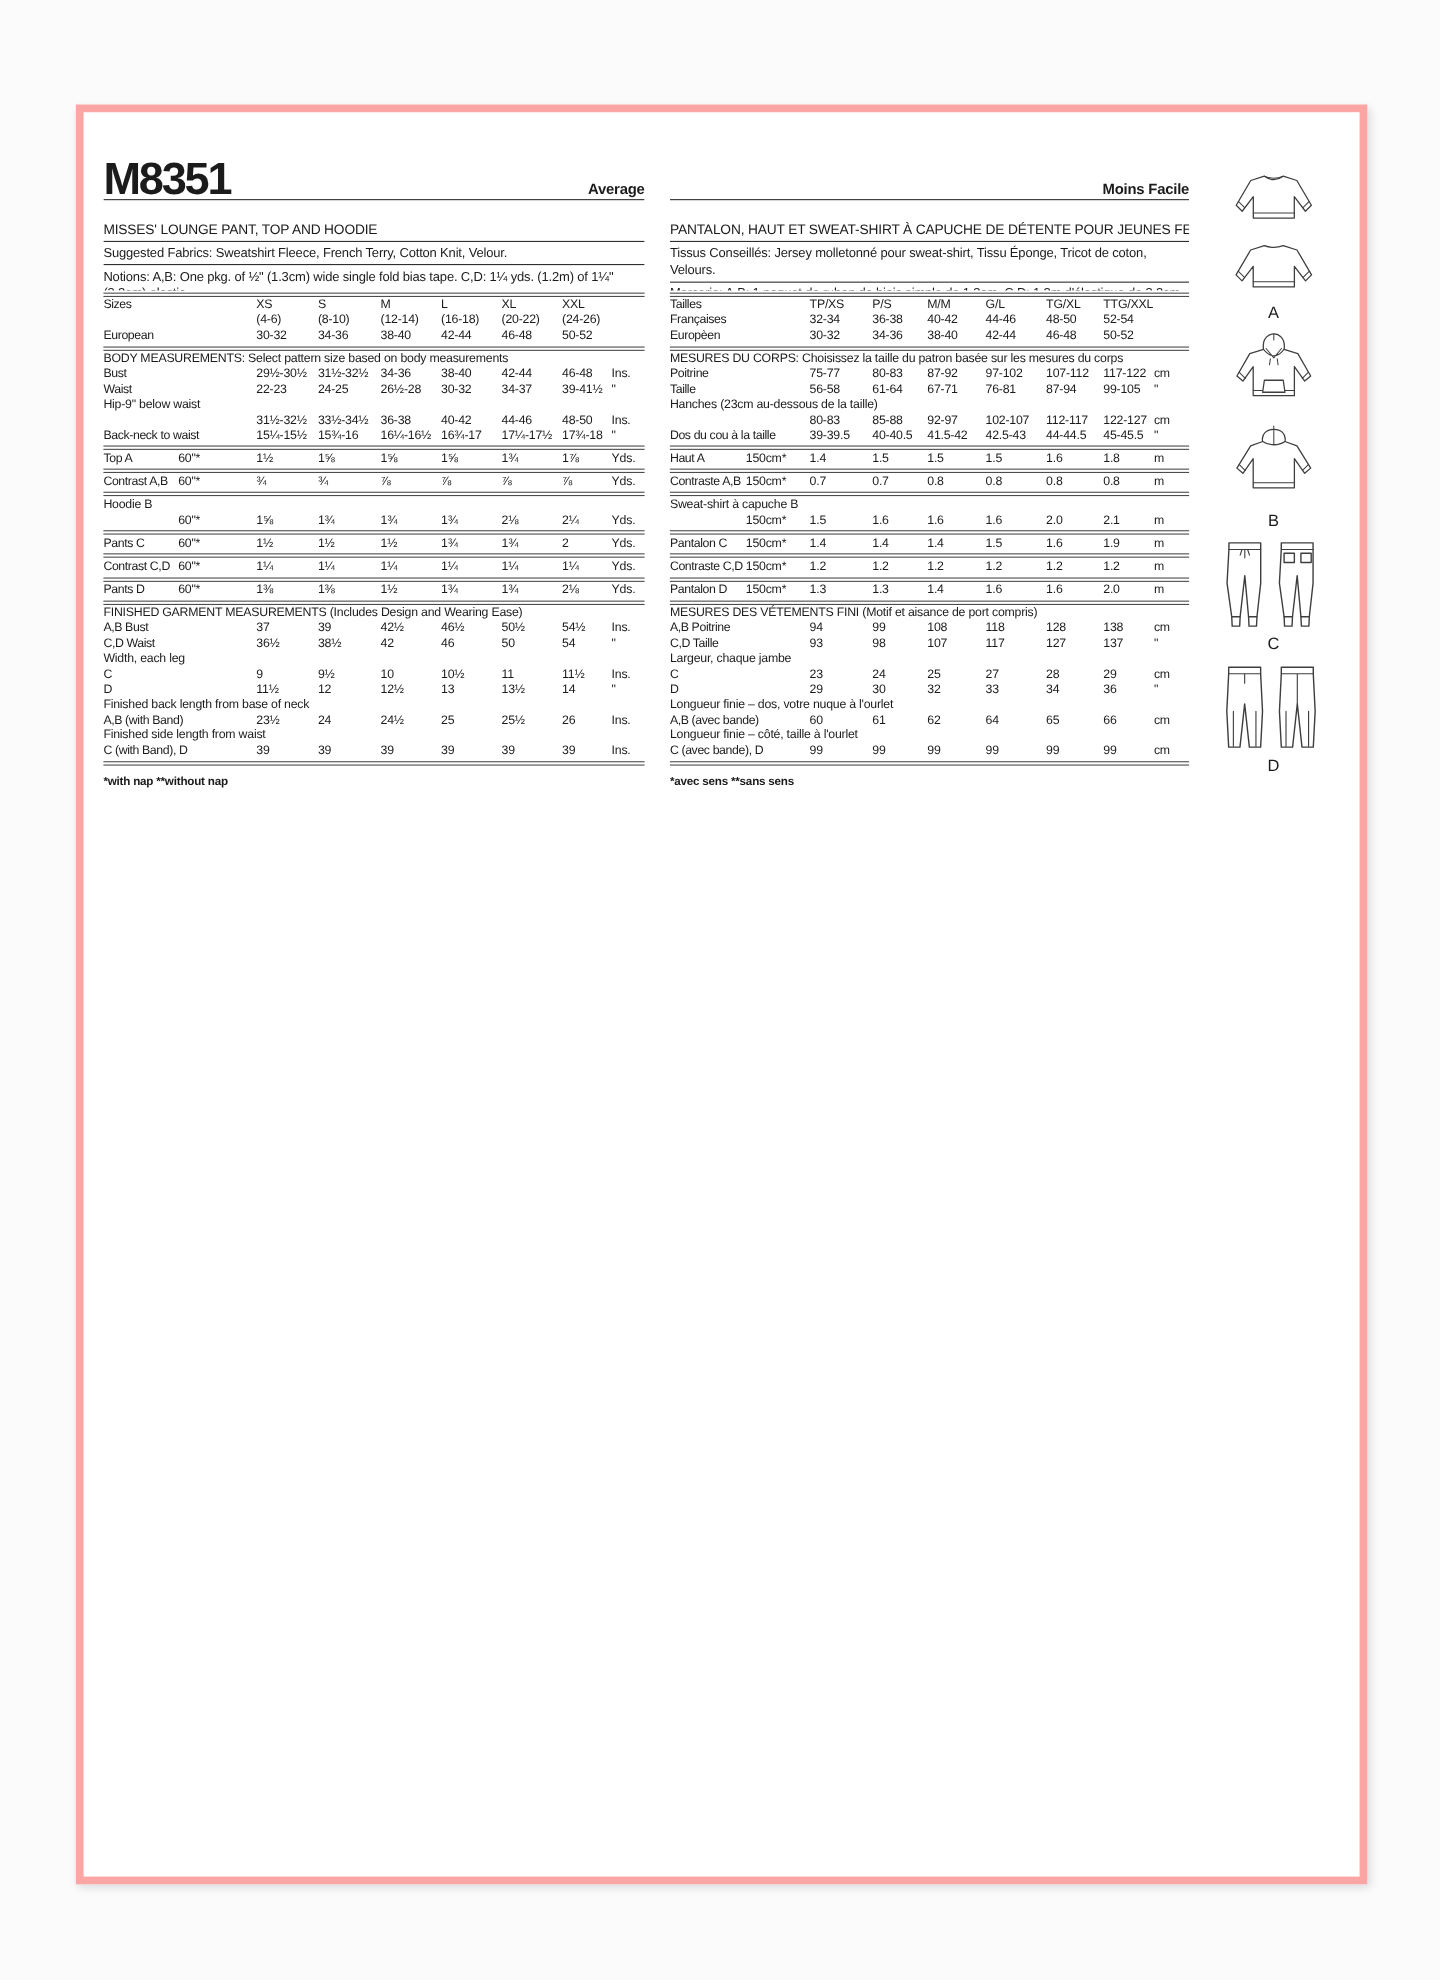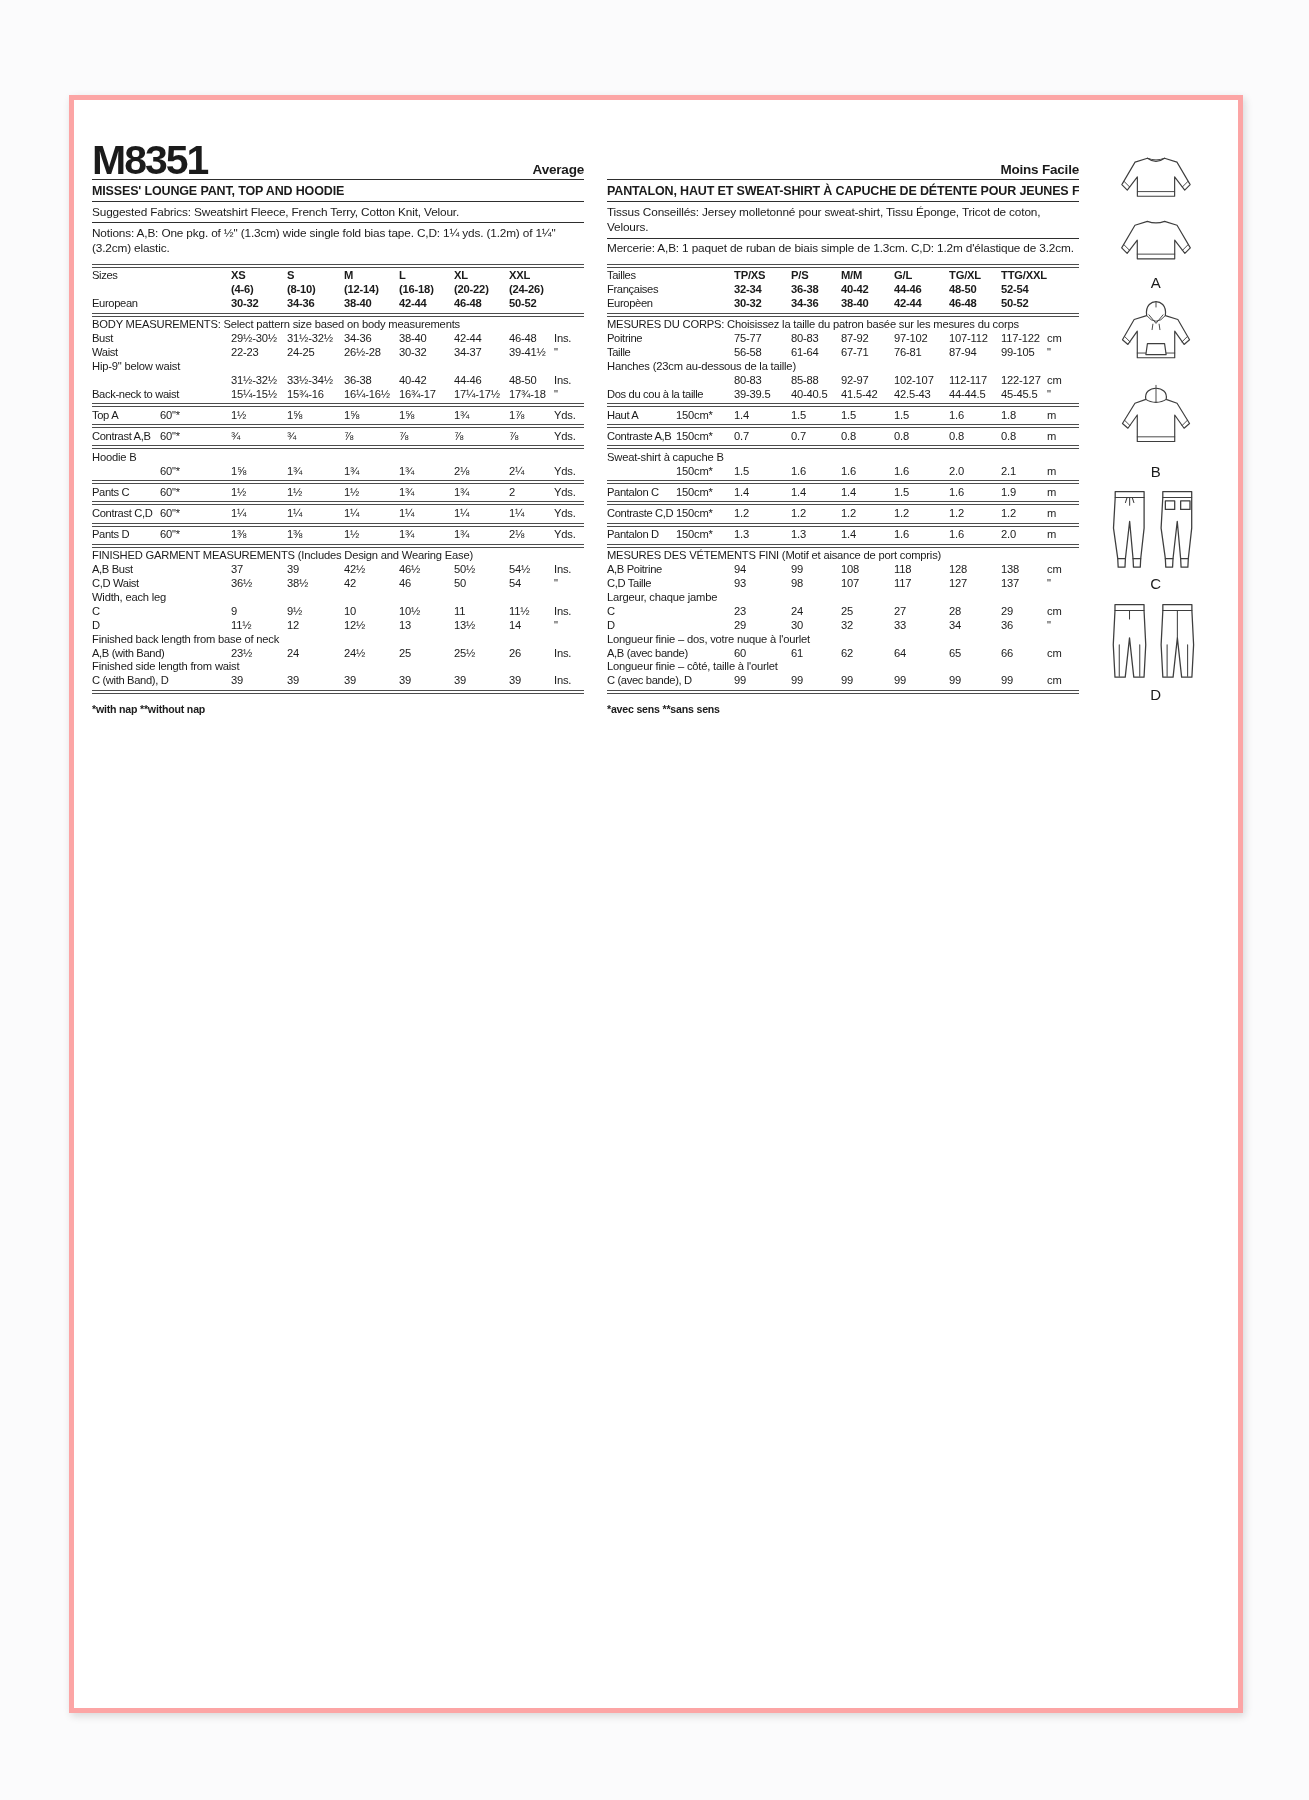--- a/index.html
+++ b/index.html
@@ -1,44 +1,44 @@
 <!DOCTYPE html>
 <html><head>
 <meta charset="utf-8">
 <style>
   *{margin:0;padding:0;box-sizing:border-box}
   html,body{background:#f4f4f5}
   body{font-family:"Liberation Sans","DejaVu Sans",sans-serif;color:#1b1b1b;-webkit-font-smoothing:antialiased}
   .canvas{position:relative;width:1309px;height:1800px;background:#fbfbfc;overflow:hidden}
   .page{position:absolute;left:69px;top:95px;width:1174px;height:1618px;background:#ffffff;
-        border:5px solid #fca5a5;box-shadow:2px 3px 8px rgba(0,0,0,.14)}
+        border:7px solid #fca5a5;box-shadow:2px 3px 8px rgba(0,0,0,.14)}
   
   .hdr-area{position:absolute;left:18px;top:36px;width:987px;height:42px}
   .pattern-no{position:absolute;left:0;bottom:-6px;font-size:41px;font-weight:bold;letter-spacing:-2px}
   .diff{position:absolute;bottom:1px;font-size:13.5px;font-weight:bold;letter-spacing:-.2px}
   .diff-en{left:0;width:492px;text-align:right}
   .diff-fr{right:0}
   
   .col{position:absolute;top:78px}
   .col-en{left:18px;width:492px}
   .col-fr{left:533px;width:472px}
   .col-head{height:84px;overflow:hidden}
   .rule{border-top:1.7px solid #2e2e2e;margin:1px 0}
-  .coltitle{font-size:12.5px;font-weight:bold;letter-spacing:-.15px;line-height:17px;padding-top:2px;white-space:nowrap}
+  .coltitle{font-size:12.5px;font-weight:normal;letter-spacing:-.15px;line-height:17px;padding-top:18px;white-space:nowrap}
   .lead{font-size:11.8px;line-height:15.4px;letter-spacing:-.15px;padding:1.5px 0}
   .lead b{font-weight:normal}
   
   .tbl{font-size:11.2px;letter-spacing:-.2px}
   .trow{display:grid;line-height:13.9px;align-items:baseline}
   .tbl-en .trow{grid-template-columns:68px 71px 56px 57px 55px 55px 55px 45px 1fr}
   .tbl-fr .trow{grid-template-columns:69px 58px 57px 50px 53px 55px 52px 46px 1fr}
   .trow.span,.trow.sec{display:block;font-weight:normal;white-space:nowrap}
   .trow .lbl{font-weight:normal;white-space:nowrap;letter-spacing:-.35px}
   .trow .spec,.trow .val,.trow .unit{white-space:nowrap}
-  .trow.hdr .val{font-weight:bold}
+  .trow.hdr .val{font-weight:normal}
   .rule-double{height:4px;border-top:1.2px solid #4c4c4c;border-bottom:1.2px solid #4c4c4c;margin:1.6px 0}
   .footnote{font-size:10.6px;font-weight:bold;letter-spacing:-.2px;margin-top:9px}
   
   .views{position:absolute;left:1000px;top:50px;width:164px;display:flex;flex-direction:column;align-items:center}
   .views svg{display:block;margin:2px 0}
   .view-label{font-size:15px;line-height:16px;margin:0 0 7px;letter-spacing:.5px}
   .sk{fill:#ffffff;stroke:#3e3e3e;stroke-width:1.5;stroke-linejoin:round;stroke-linecap:round}
   .skl{fill:none;stroke:#3e3e3e;stroke-width:1.2;stroke-linejoin:round;stroke-linecap:round}
 </style>
 </head>

